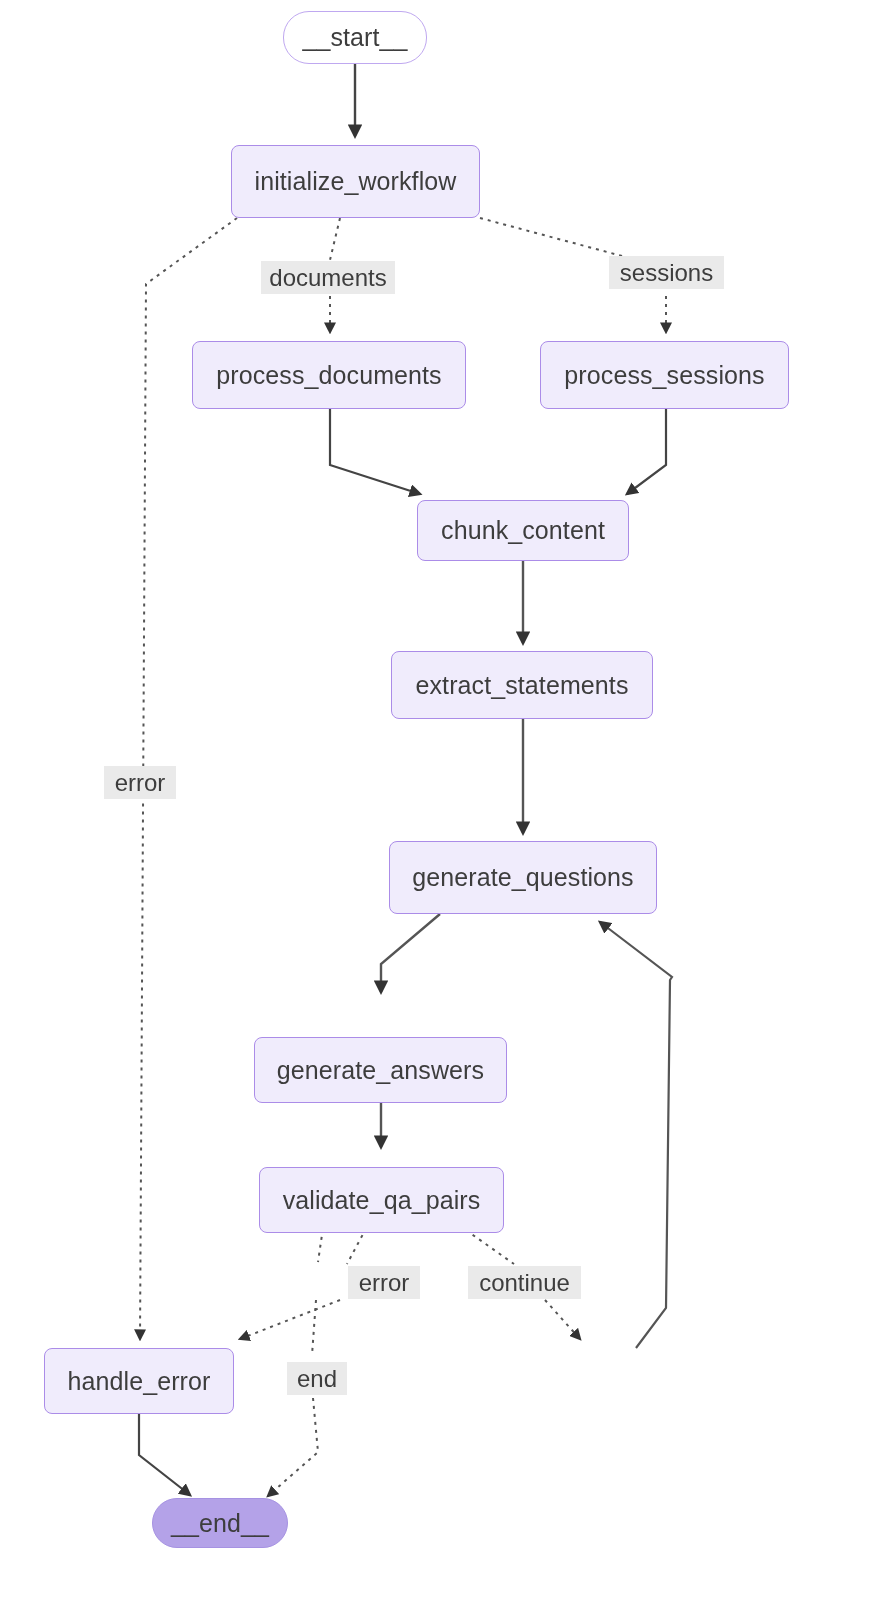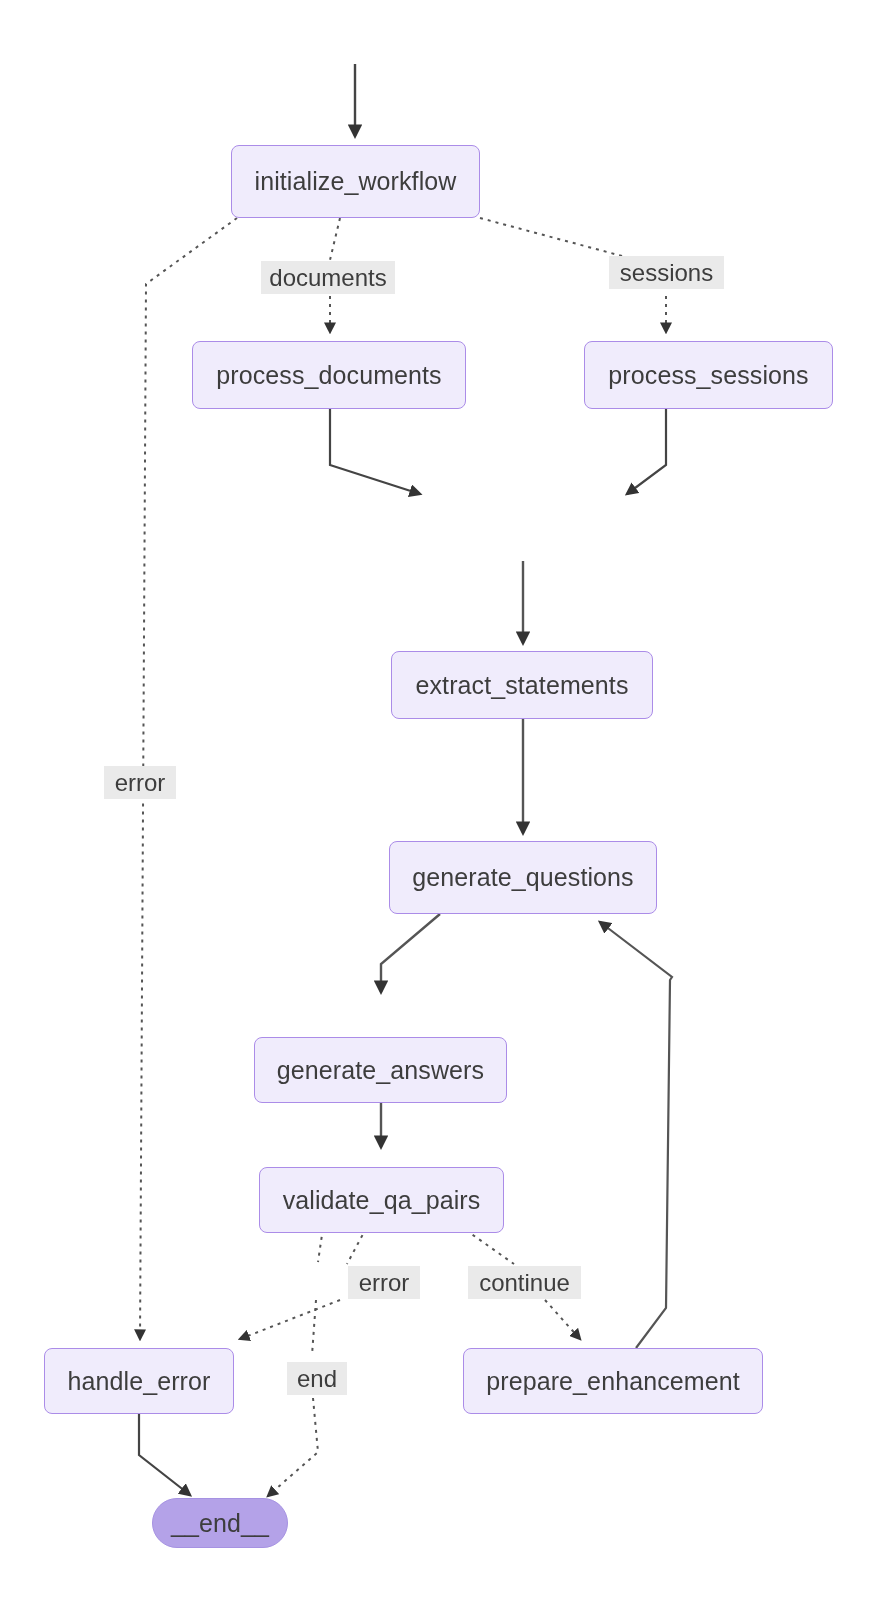--- a/index.html
+++ b/index.html
@@ -101,33 +101,39 @@
 
     <path d="M 324,1221 L 318,1262 M 316,1300 L 312,1355 M 313,1398 L 318,1452 L 268,1496" fill="none" stroke="#555555" stroke-width="2" stroke-dasharray="3,5" marker-end="url(#arrowhead)"></path>
 
     <path d="M 453,1221 L 514,1264 M 545,1300 L 580,1339" fill="none" stroke="#555555" stroke-width="2" stroke-dasharray="3,5" marker-end="url(#arrowhead)"></path>
 
     <path d="M 636,1348 L 666,1308 L 670,980 L 672,977 L 600,922" fill="none" stroke="#555555" stroke-width="2.2" marker-end="url(#arrowhead)"></path>
 
     <path d="M 139,1414 L 139,1455 L 190,1495" fill="none" stroke="#444444" stroke-width="2.2" marker-end="url(#arrowhead)"></path>
   </svg>
 
+  <div class="node terminal" style="left:283px; top:11px; width:144px; height:53px;">
+    <span>__start__</span>
+  </div>
 
   <div class="node" style="left:231px; top:145px; width:249px; height:73px;">
     <span>initialize_workflow</span>
   </div>
 
   <div class="node" style="left:192px; top:341px; width:274px; height:68px;">
     <span>process_documents</span>
   </div>
 
-  <div class="node" style="left:540px; top:341px; width:249px; height:68px;margin-left:44px;">
+  <div class="node" style="left:540px; top:341px; width:249px; height:68px;">
     <span>process_sessions</span>
   </div>
 
+  <div class="node" style="left:417px; top:500px; width:212px; height:61px;">
+    <span>chunk_content</span>
+  </div>
 
   <div class="node" style="left:391px; top:651px; width:262px; height:68px;">
     <span>extract_statements</span>
   </div>
 
   <div class="node" style="left:389px; top:841px; width:268px; height:73px;">
     <span>generate_questions</span>
   </div>
 
   <div class="node" style="left:254px; top:1000px; width:253px; height:66px;margin-top:37px;">
@@ -135,23 +141,20 @@
   </div>
 
   <div class="node" style="left:259px; top:1155px; width:245px; height:66px;margin-top:12px;">
     <span>validate_qa_pairs</span>
   </div>
 
   <div class="node" style="left:44px; top:1348px; width:190px; height:66px;">
     <span>handle_error</span>
   </div>
 
-  <div class="node" style="left:463px; top:1348px; width:300px; height:66px;">
-    <span>prepare_enhancement</span>
-  </div>
 
   <div class="node terminal-end" style="left:152px; top:1498px; width:136px; height:50px;">
     <span>__end__</span>
   </div>
 
   <div class="edge-label" style="left:261px; top:261px; width:134px; height:33px;">
     <span>documents</span>
   </div>
 
   <div class="edge-label" style="left:609px; top:256px; width:115px; height:33px;">

